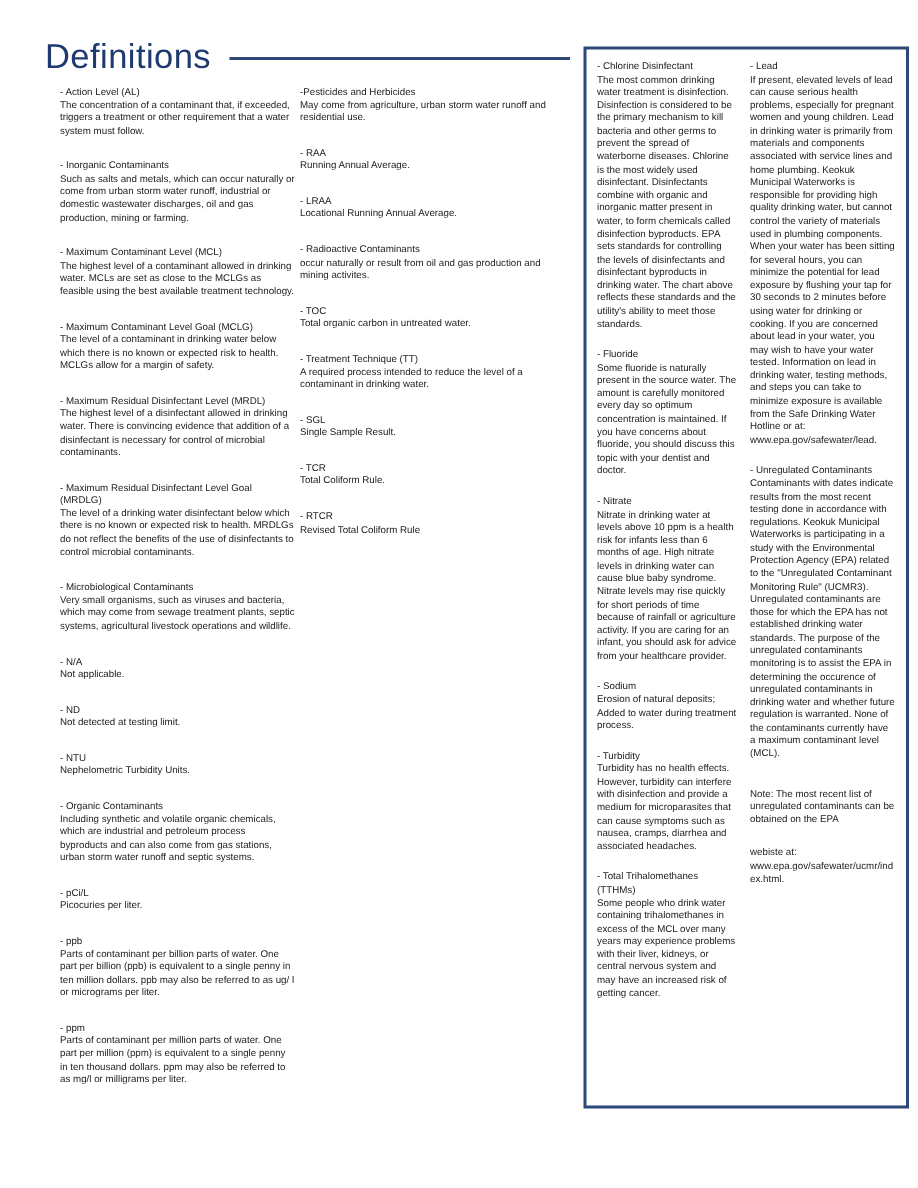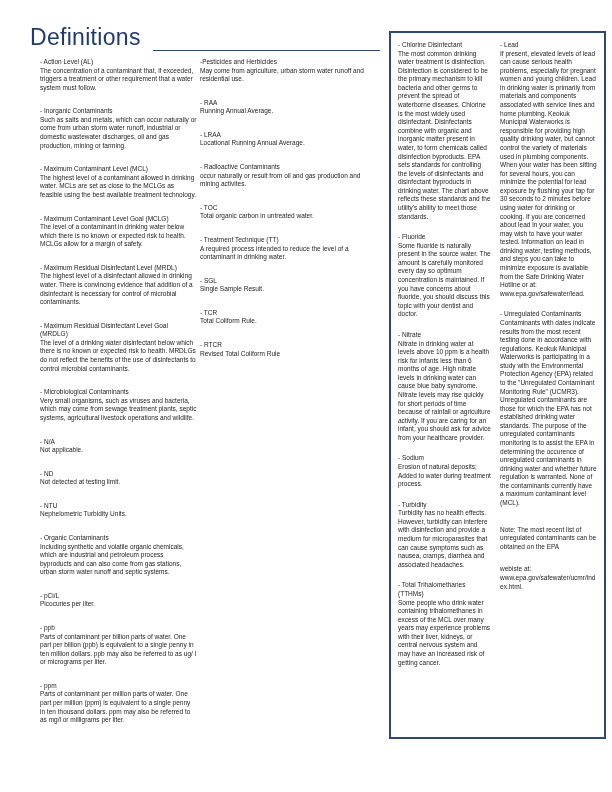--- a/index.html
+++ b/index.html
@@ -6,21 +6,21 @@
   .page{
     position:relative;
     width:612px;height:792px;
     background:#ffffff;
     font-family:"Liberation Sans", sans-serif;
     color:#1c1c1c;
     overflow:hidden;
   }
   .title-row{
     position:absolute;left:30px;top:24px;width:350px;
-    display:flex;align-items:flex-end;gap:12px;
+    display:flex;align-items:center;gap:12px;
   }
   .title{
     font-size:23px;color:#1e3a6e;letter-spacing:.3px;white-space:nowrap;
   }
   .rule{flex:1;height:1.5px;background:#2c4778;margin-top:3px;}
   .col{
     position:absolute;top:58px;
     font-size:6.5px;line-height:1.32;
   }
   .col1{left:40px;width:157px;}

